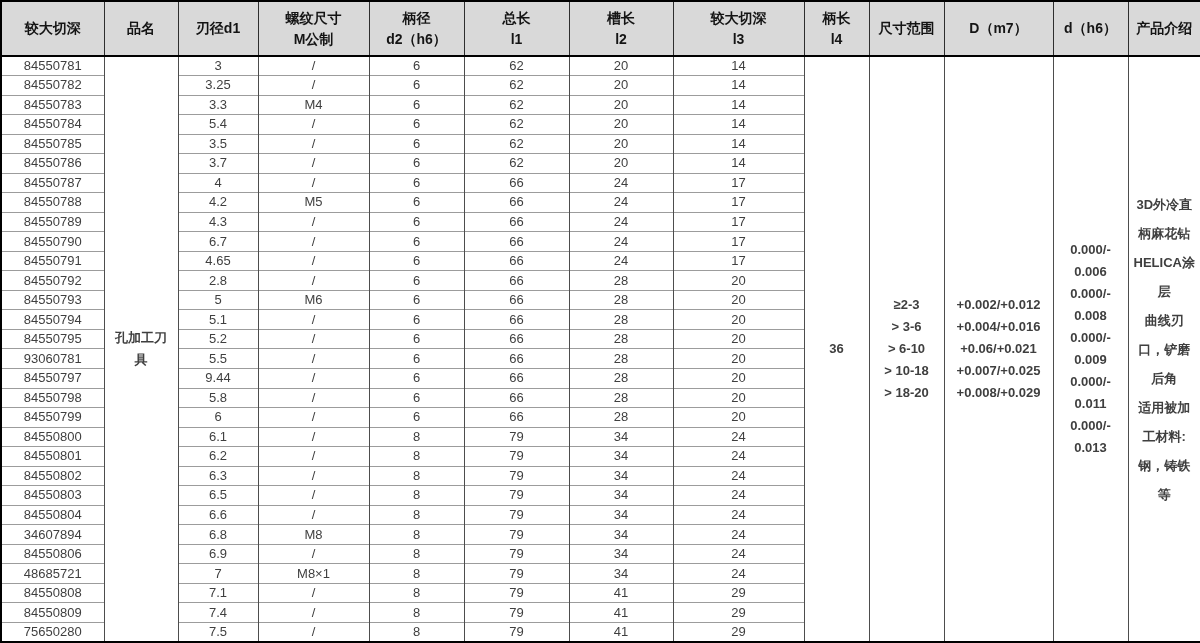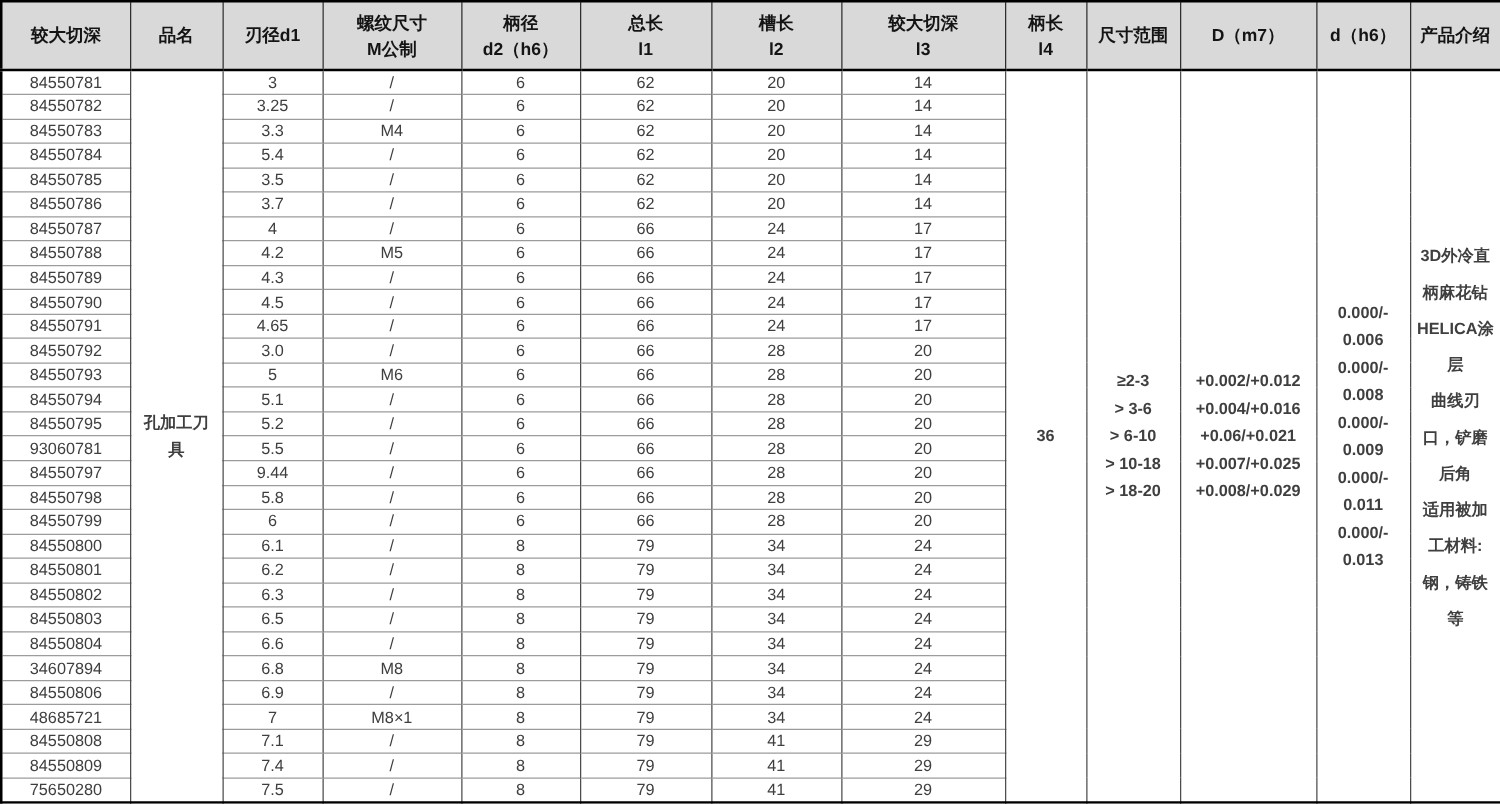--- a/index.html
+++ b/index.html
@@ -189,39 +189,39 @@
         <td>84550789</td>
         <td>4.3</td>
         <td>/</td>
         <td>6</td>
         <td>66</td>
         <td>24</td>
         <td>17</td>
       </tr>
       <tr>
         <td>84550790</td>
-        <td>4.5</td>
+        <td>6.7</td>
         <td>/</td>
         <td>6</td>
         <td>66</td>
         <td>24</td>
         <td>17</td>
       </tr>
       <tr>
         <td>84550791</td>
         <td>4.65</td>
         <td>/</td>
         <td>6</td>
         <td>66</td>
         <td>24</td>
         <td>17</td>
       </tr>
       <tr>
         <td>84550792</td>
-        <td>3.0</td>
+        <td>2.8</td>
         <td>/</td>
         <td>6</td>
         <td>66</td>
         <td>28</td>
         <td>20</td>
       </tr>
       <tr>
         <td>84550793</td>
         <td>5</td>
         <td>M6</td>

